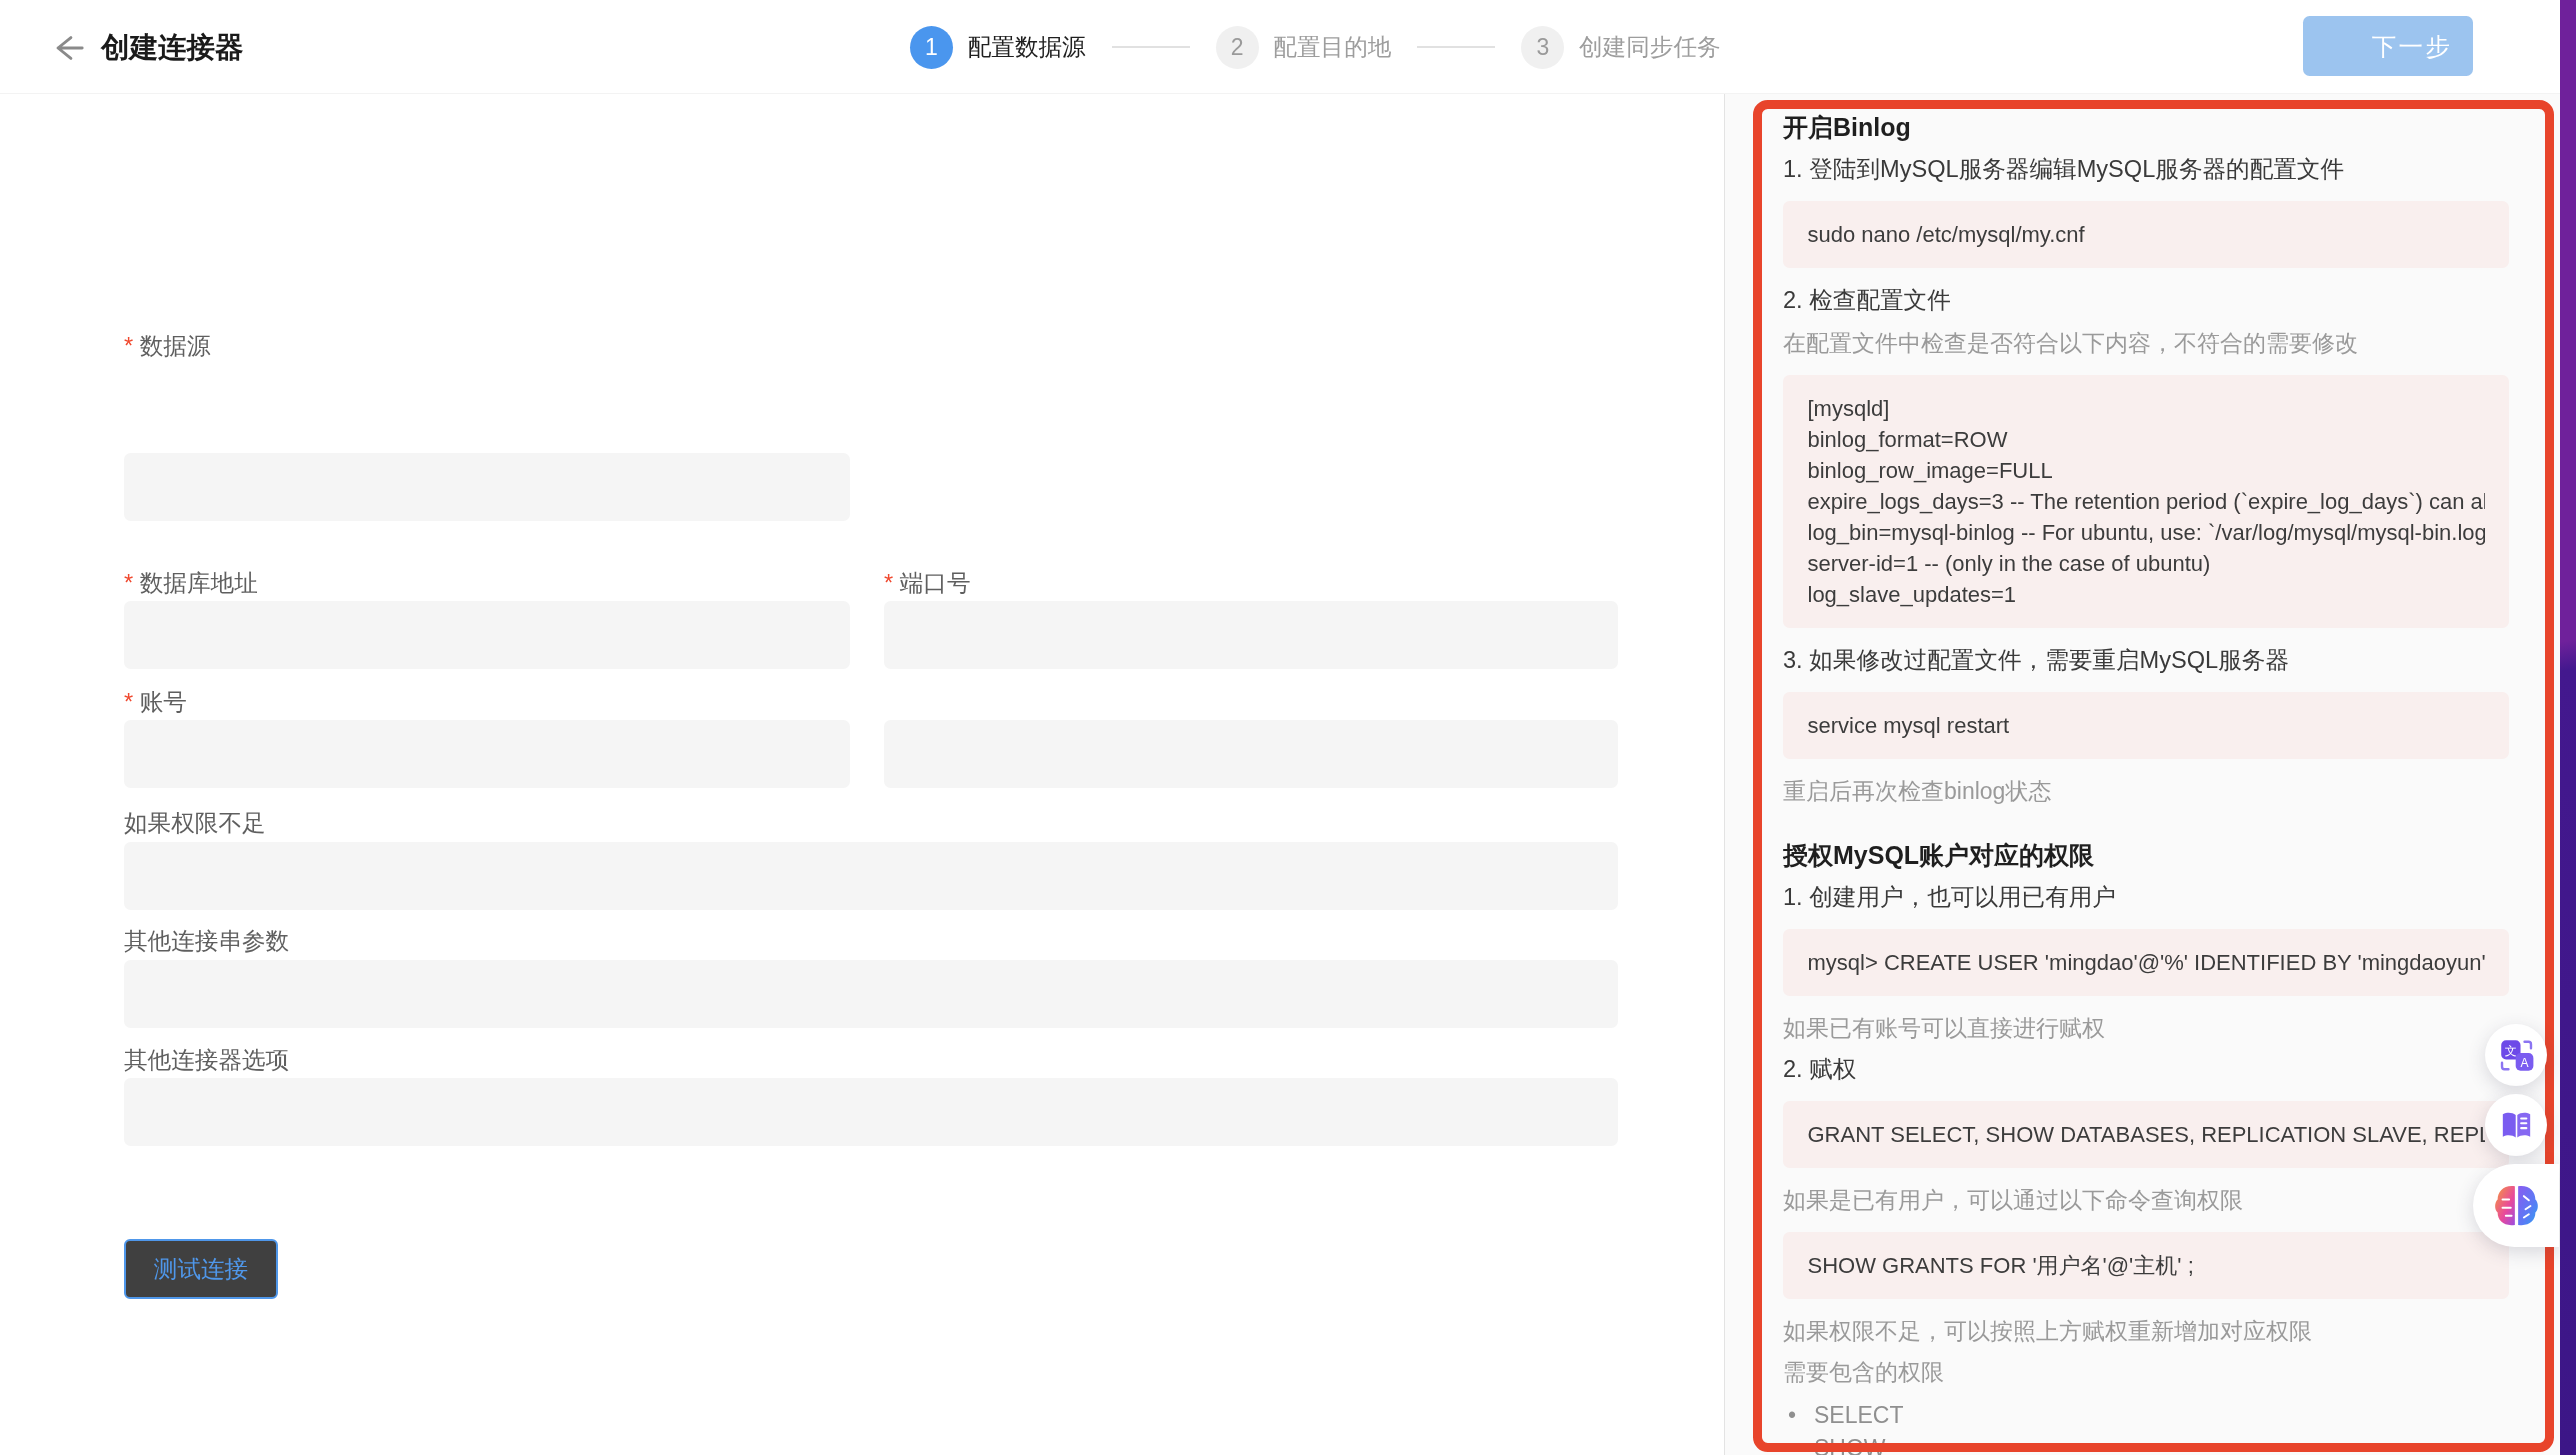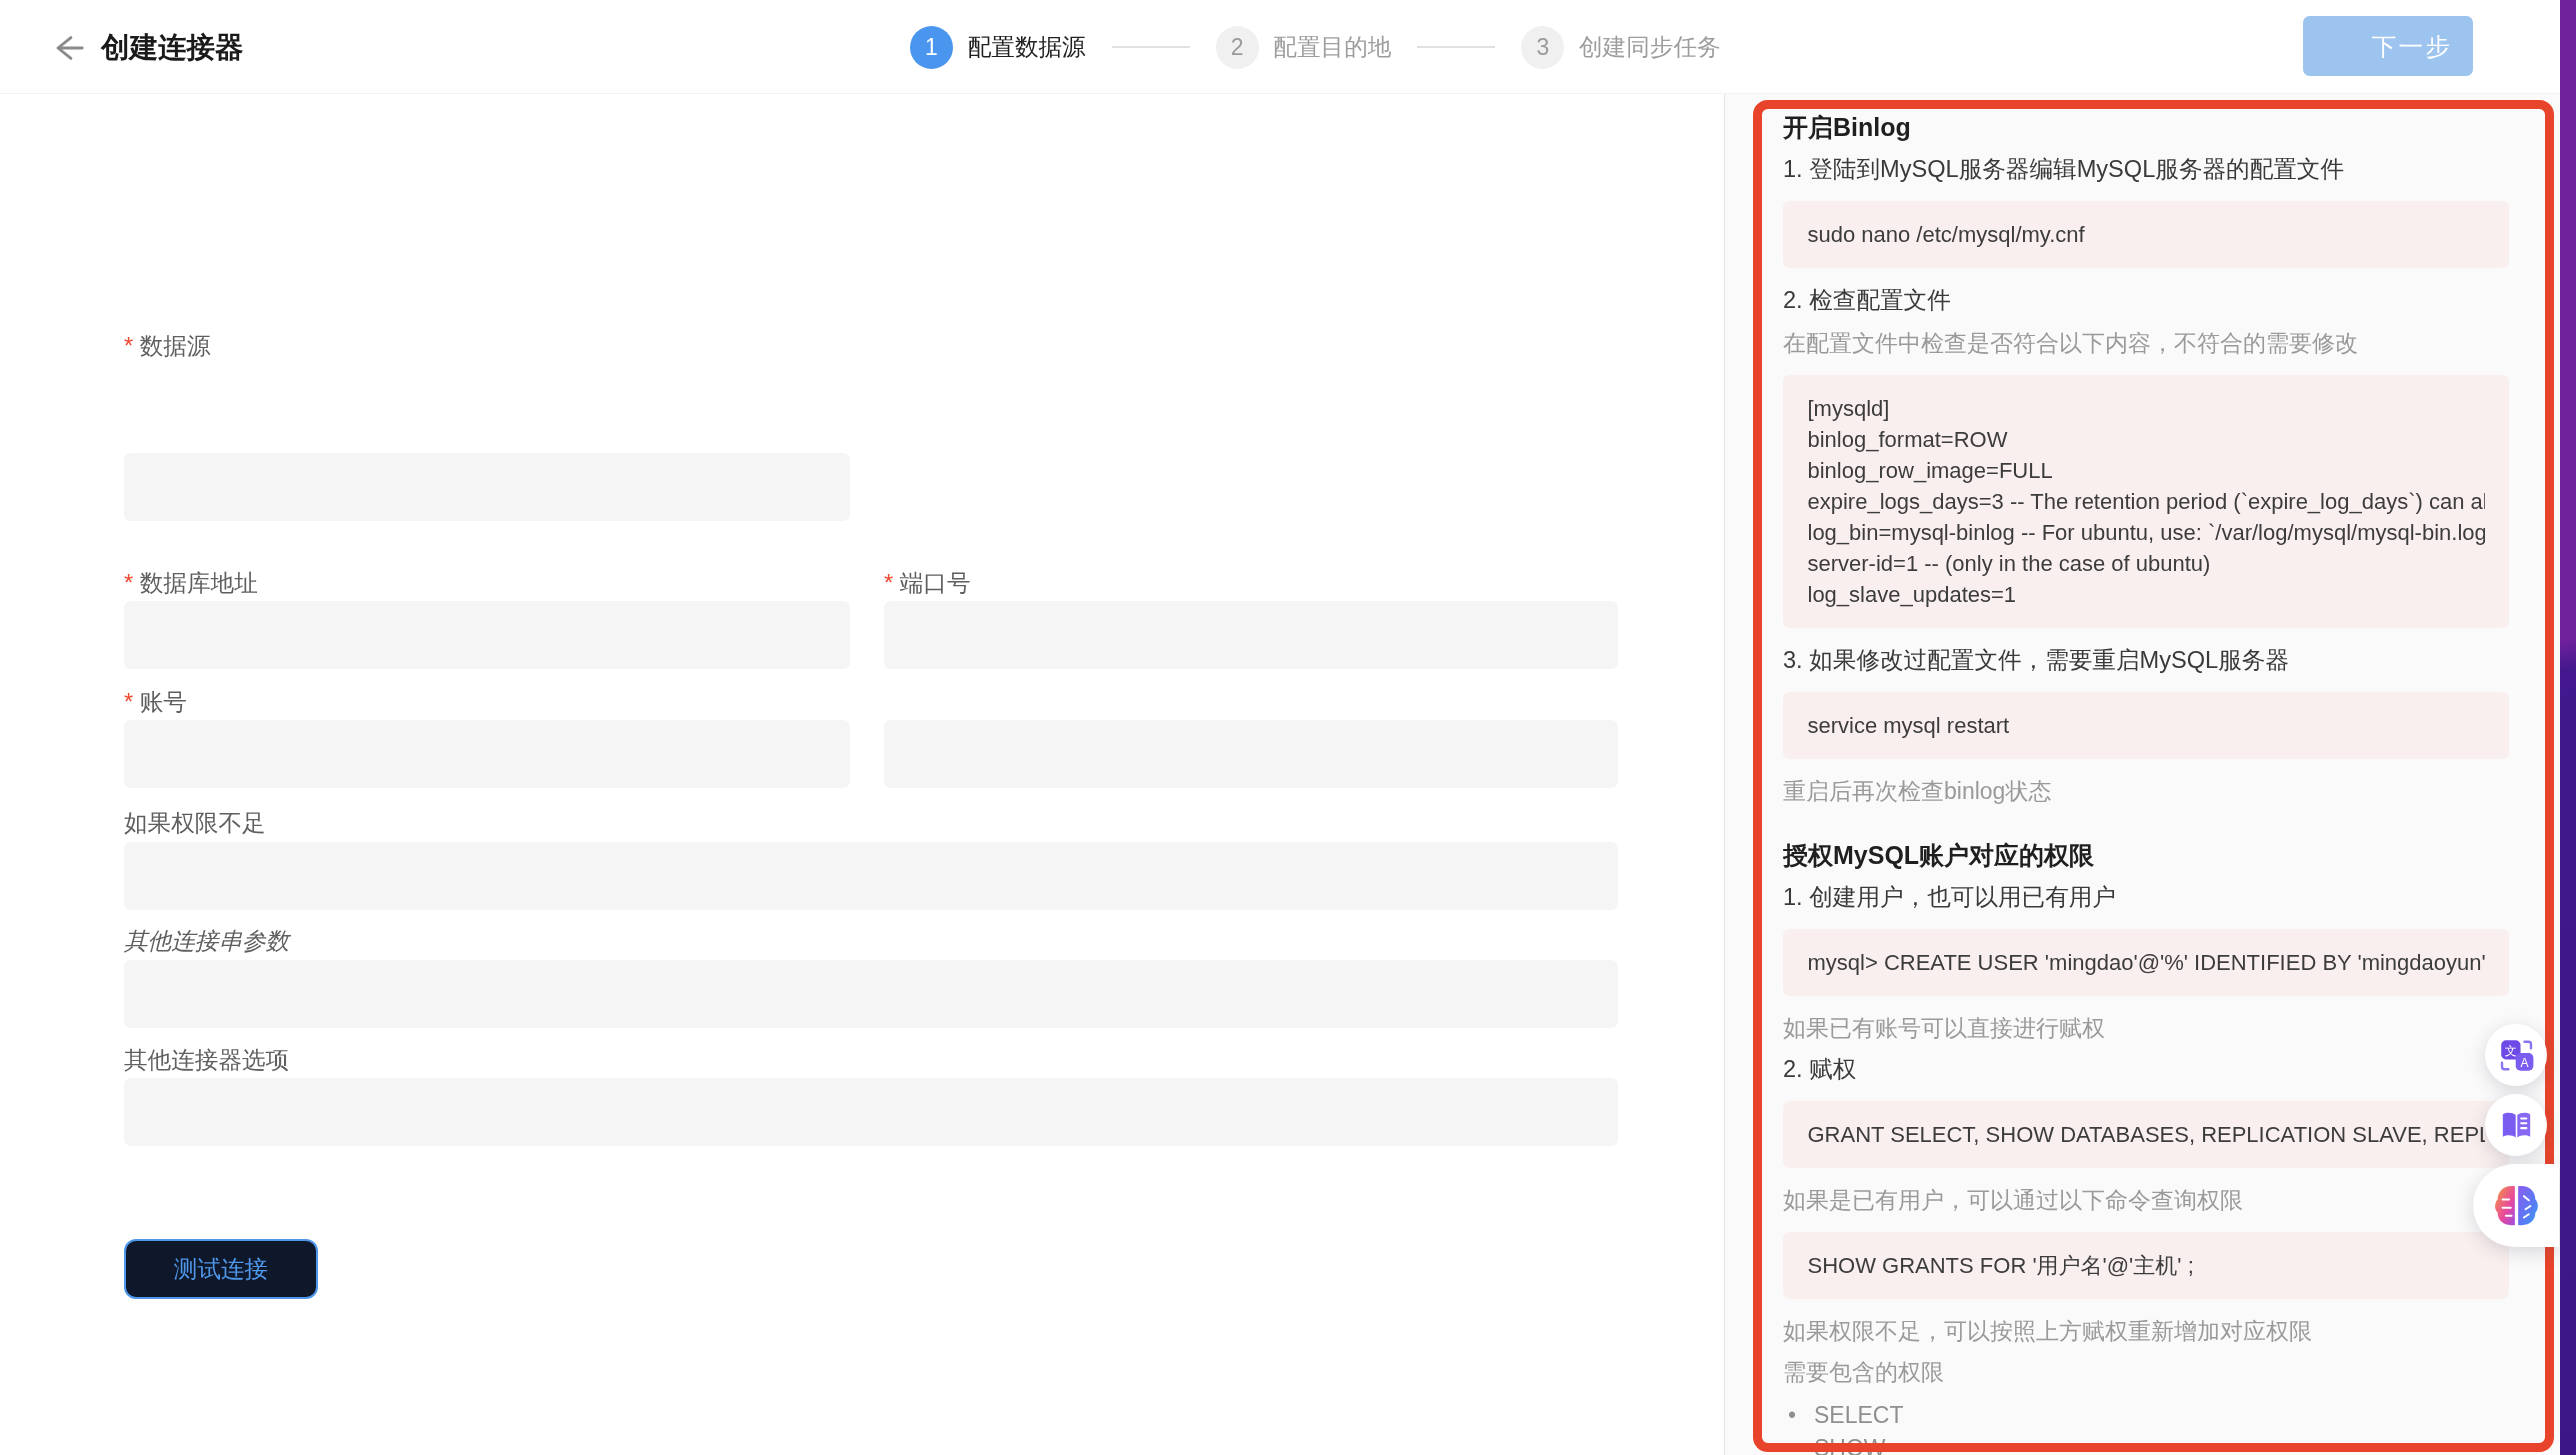--- a/index.html
+++ b/index.html
@@ -45,22 +45,22 @@
   .radio-opt { display:flex; align-items:center; margin-right:129px; cursor:pointer; }
   .radio-circle { width:34px; height:34px; border-radius:50%; border:2.4px solid #c9c9c9; background:#ffffff; }
   .radio-opt.checked .radio-circle { border:3.3px solid #3a7de0; position:relative; }
   .radio-opt.checked .radio-circle::after { content:""; position:absolute; left:3.3px; top:3.3px; right:3.3px; bottom:3.3px;
     border-radius:50%; background:#3a7de0; }
   .radio-label { margin-left:18px; font-size:24.5px; color:#2a2a2a; }
 
   .f-input { position:absolute; background:#f5f5f5; border:none; border-radius:6.5px; height:68px;
     font-size:23.6px; color:#333; padding:0 21px; font-family:inherit; }
 
-  .test-btn { position:absolute; left:124px; top:1145px; width:194px; height:60px; background:#0f172a;
-    border:2px solid #4f97ea; border-radius:12px; color:#4f97ea; font-size:23.6px; cursor:pointer;
+  .test-btn { position:absolute; left:124px; top:1145px; width:154px; height:60px; background:#404040;
+    border:2px solid #4f97ea; border-radius:6px; color:#4f97ea; font-size:23.6px; cursor:pointer;
     font-family:inherit; }
 
   
   .help-panel { position:absolute; left:1724px; top:94px; width:836px; height:1362px;
     background:#fafafa; border-left:0.8px solid #e3e3e3; overflow:hidden; }
   .help-content { position:absolute; left:58px; top:19px; width:803px; height:1343px; overflow:hidden; }
 
   .hb-heading { font-size:25px; font-weight:700; color:#1f1f1f; margin-bottom:13px; line-height:29px; }
   .hb-heading.gap { margin-top:36px; }
   .hb-step { font-size:23.6px; color:#3a3a3a; margin:13px 0 14.7px 0; line-height:28px; }
@@ -161,21 +161,21 @@
         <rect x="15.4" y="14.5" width="3.2" height="11" rx="1.6" fill="#9e9e9e"></rect>
       </svg>
     </div>
     <input class="f-input" type="password" style="left: 884px; top: 626px; width: 734px;">
 
     <div class="lbl-row" style="left:124px; top:713px;">
       <span class="f-label">如果权限不足</span>
     </div>
     <input class="f-input" style="left: 124px; top: 748px; width: 1494px;">
 
-    <div class="lbl-row" style="left:124px; top:831px;font-style:italic;">
+    <div class="lbl-row" style="left:124px; top:831px;">
       <span class="f-label">其他连接串参数</span>
     </div>
     <input class="f-input" style="left: 124px; top: 866px; width: 1494px;">
 
     <div class="lbl-row" style="left:124px; top:950px;">
       <span class="f-label">其他连接器选项</span>
     </div>
     <input class="f-input" style="left: 124px; top: 984px; width: 1494px;">
 
     <button class="test-btn">测试连接</button>

